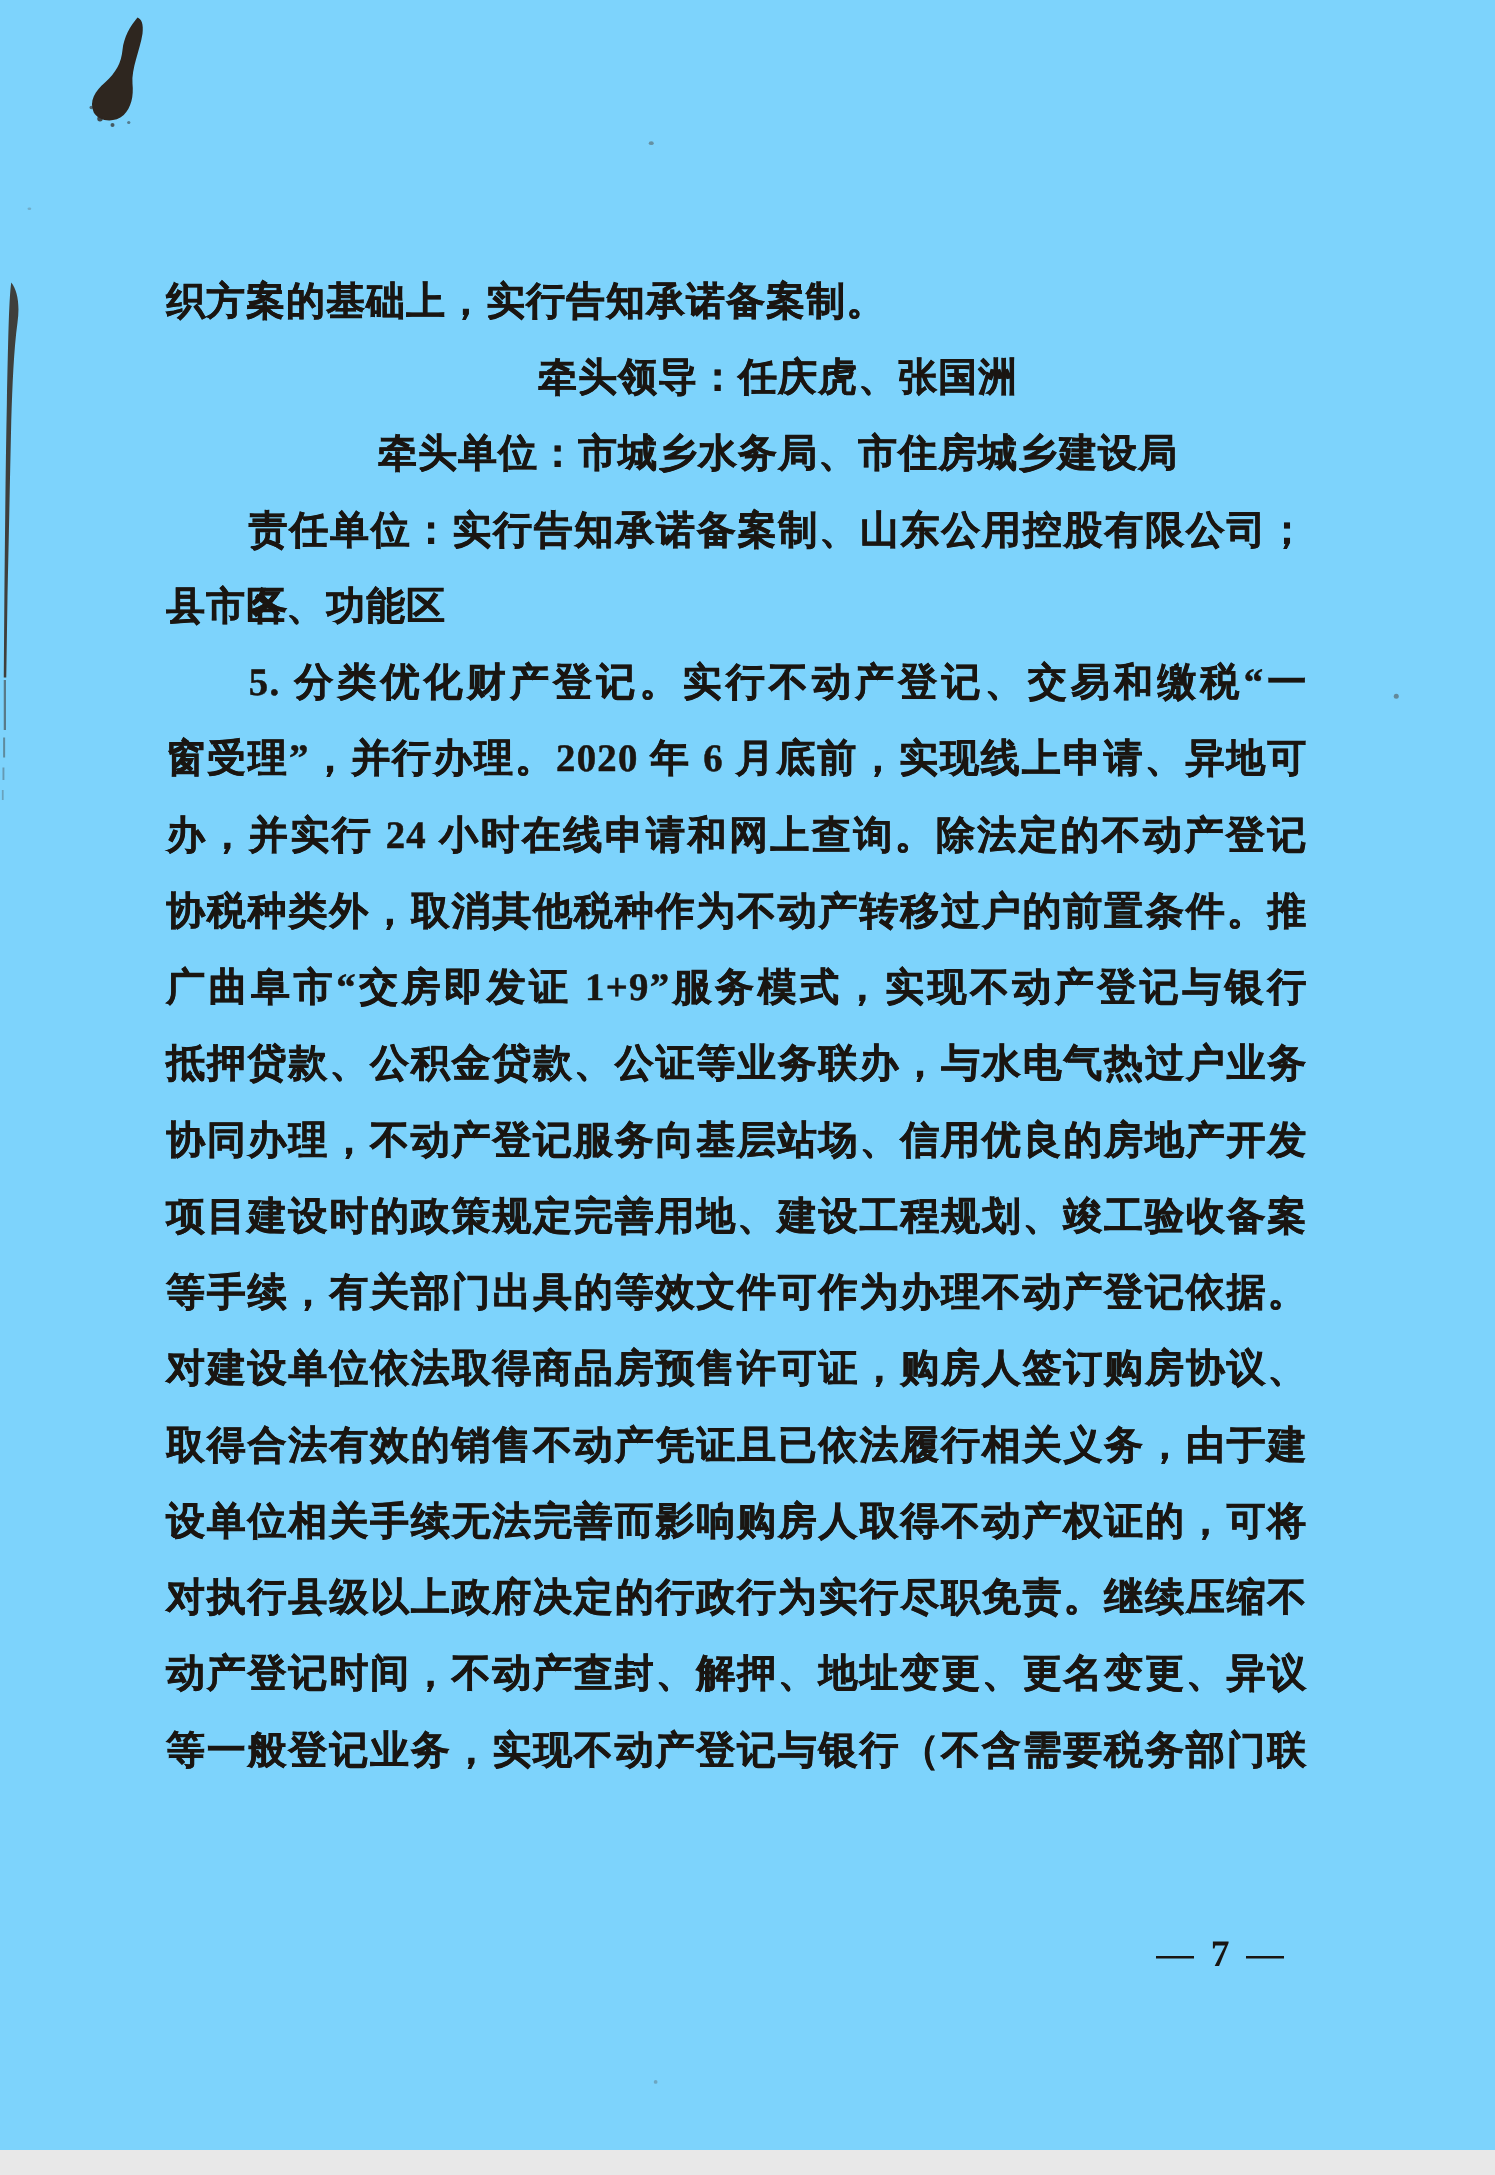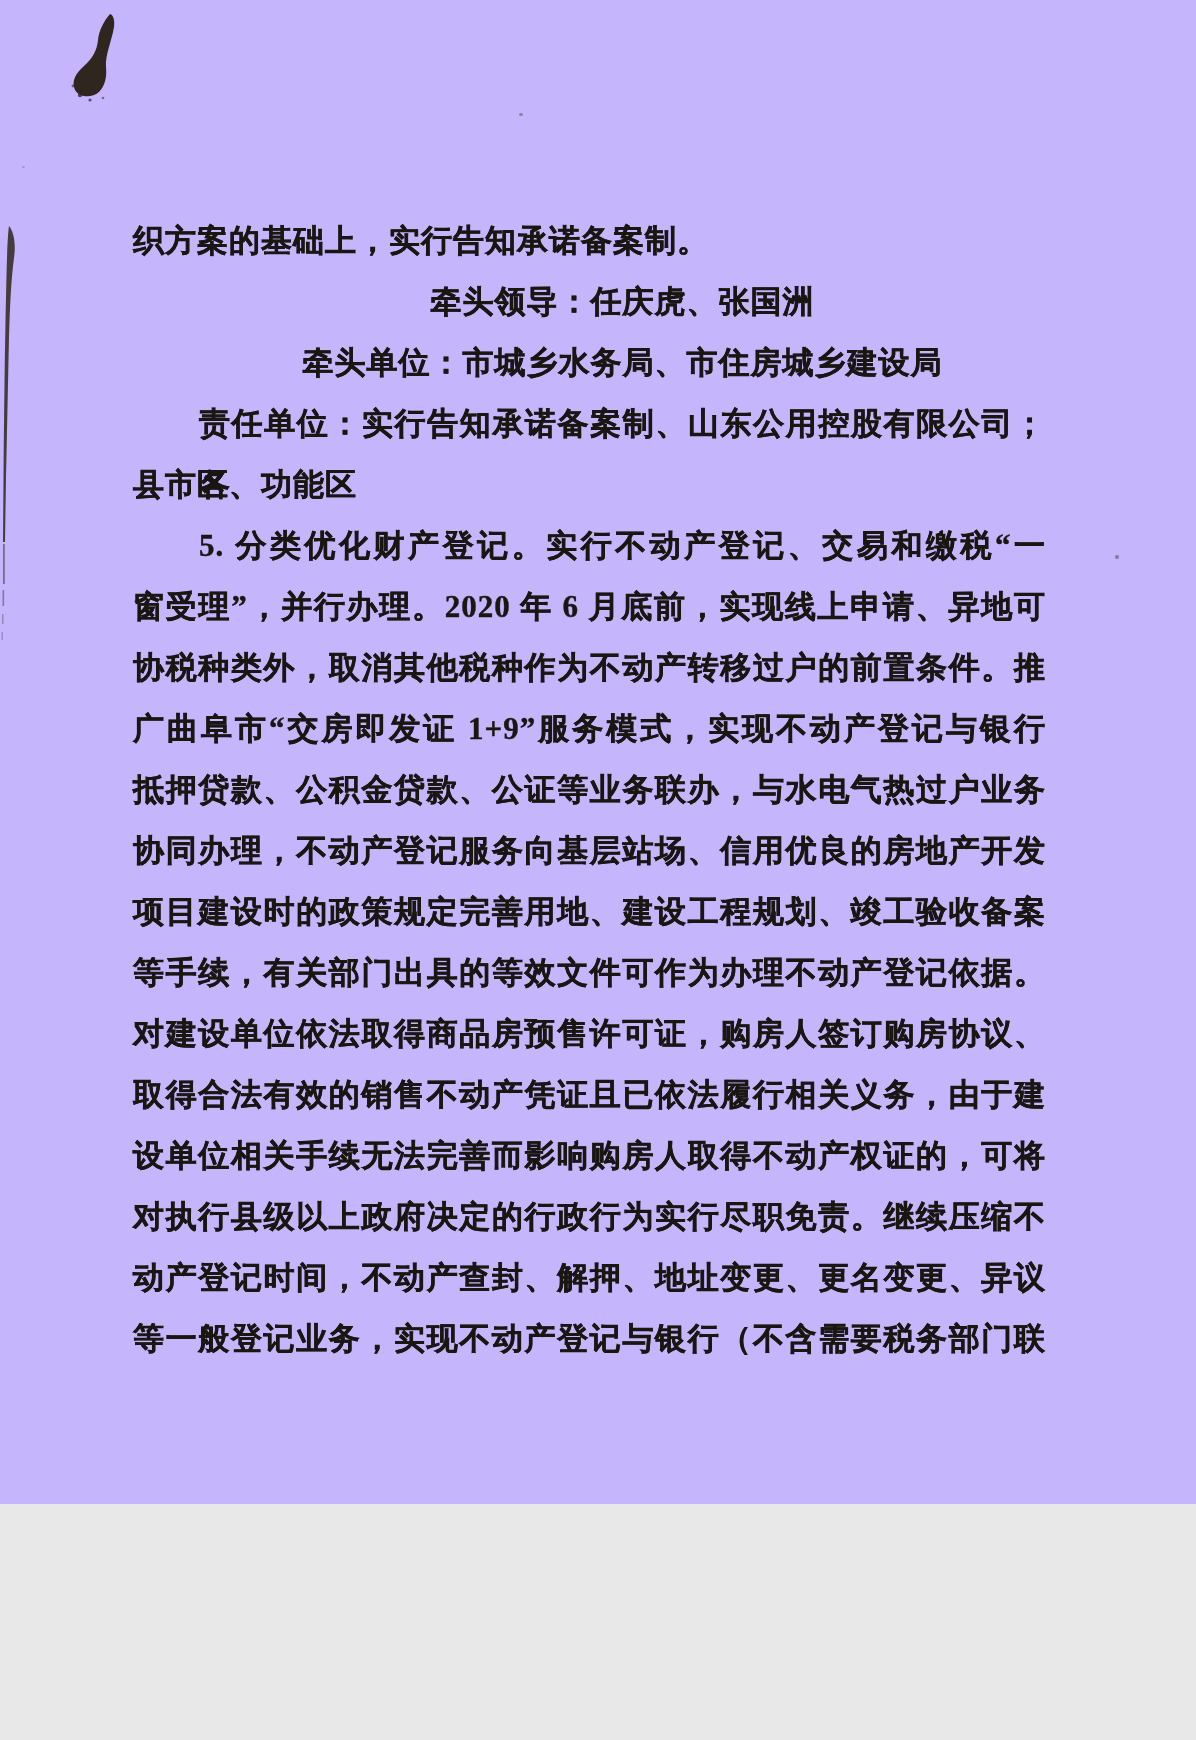--- a/index.html
+++ b/index.html
@@ -1,20 +1,20 @@
 <!DOCTYPE html>
 <html><head>
 <meta charset="utf-8">
 <style>
   html, body { margin: 0; padding: 0; background: #e8e8e8; }
   .page {
     position: relative;
     width: 1196px;
-    height: 1504px;
-    background: #c4b5fd;
+    height: 1720px;
+    background: #7dd3fc;
     overflow: hidden;
     font-family: "Liberation Serif", "DejaVu Serif", serif;
   }
   .doc-body {
     position: absolute;
     left: 133px;
     top: 210px;
     width: 913px;
   }
   .line {
@@ -83,20 +83,21 @@
   <div class="speck" style="left:523px; top:1664px; width:3px; height:3px; opacity:.3;"></div>
 
   <main class="doc-body">
       <p class="line">织方案的基础上，实行告知承诺备案制。</p>
       <p class="line indent">牵头领导：任庆虎、张国洲</p>
       <p class="line indent">牵头单位：市城乡水务局、市住房城乡建设局</p>
       <p class="line indent fill">责任单位：实行告知承诺备案制、山东公用控股有限公司；各</p>
       <p class="line">县市区、功能区</p>
       <p class="line indent fill">5. 分类优化财产登记。实行不动产登记、交易和缴税“一</p>
       <p class="line fill">窗受理”，并行办理。2020 年 6 月底前，实现线上申请、异地可</p>
+      <p class="line fill">办，并实行 24 小时在线申请和网上查询。除法定的不动产登记</p>
       <p class="line fill">协税种类外，取消其他税种作为不动产转移过户的前置条件。推</p>
       <p class="line fill">广曲阜市“交房即发证 1+9”服务模式，实现不动产登记与银行</p>
       <p class="line fill">抵押贷款、公积金贷款、公证等业务联办，与水电气热过户业务</p>
       <p class="line fill">协同办理，不动产登记服务向基层站场、信用优良的房地产开发</p>
       <p class="line fill">项目建设时的政策规定完善用地、建设工程规划、竣工验收备案</p>
       <p class="line fill">等手续，有关部门出具的等效文件可作为办理不动产登记依据。</p>
       <p class="line fill">对建设单位依法取得商品房预售许可证，购房人签订购房协议、</p>
       <p class="line fill">取得合法有效的销售不动产凭证且已依法履行相关义务，由于建</p>
       <p class="line fill">设单位相关手续无法完善而影响购房人取得不动产权证的，可将</p>
       <p class="line fill">对执行县级以上政府决定的行政行为实行尽职免责。继续压缩不</p>

